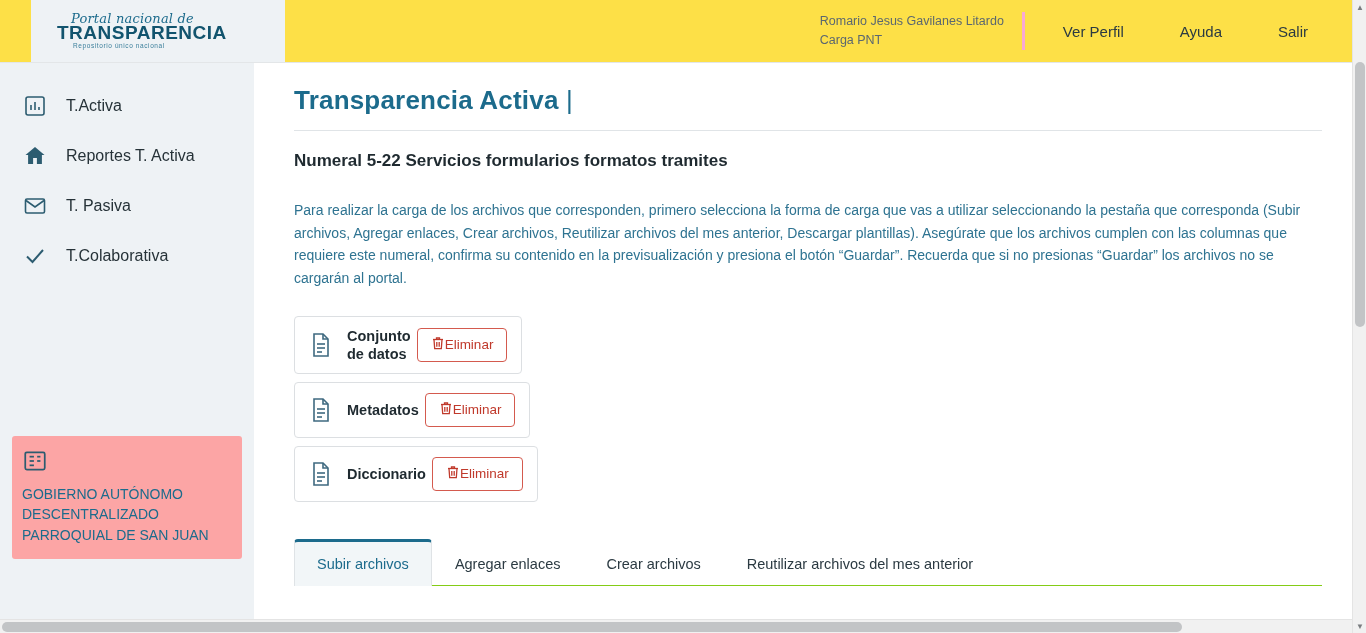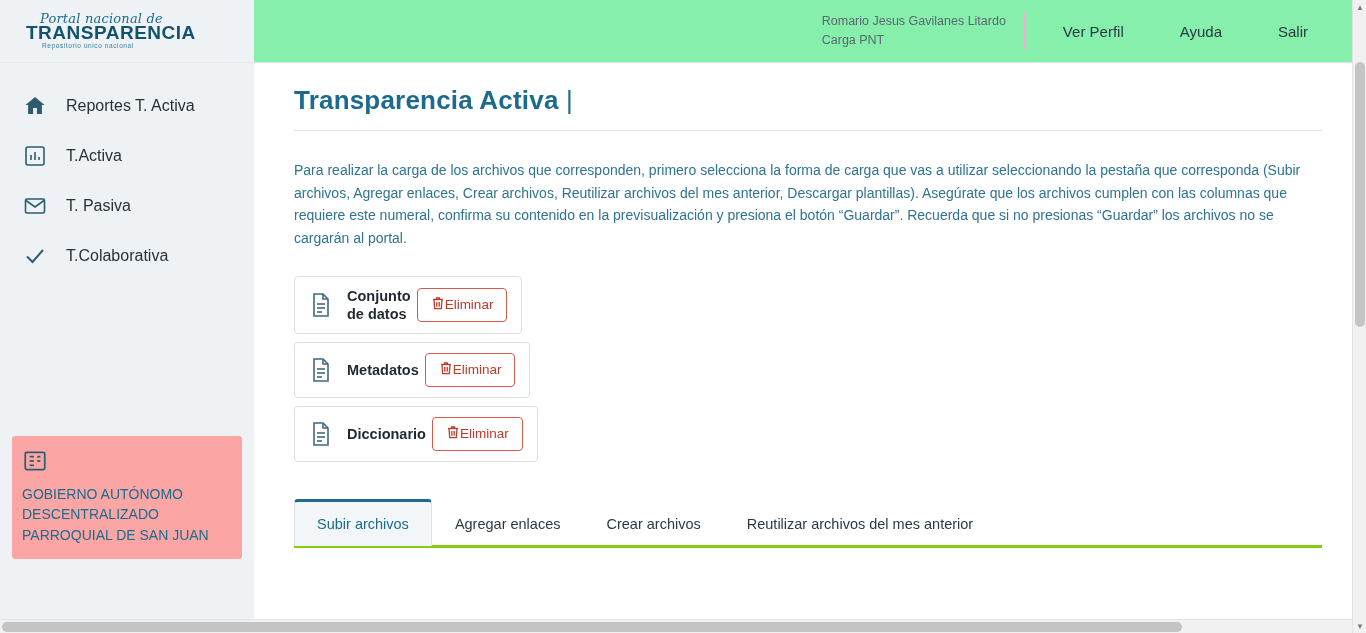--- a/index.html
+++ b/index.html
@@ -12,25 +12,26 @@
   .app {
     position: relative;
     width: 1366px; height: 633px;
     display: flex;
     flex-direction: column;
   }
 
   
   .topbar {
     height: 63px;
-    background: #86efac;
+    background: #fde047;
     border-bottom: 1px solid #e3e6e8;
     display: flex;
     align-items: stretch;
     flex: 0 0 63px;
+    padding-left: 31px;
   }
   .brand {
     width: 254px;
     display: flex;
     align-items: center;
     padding-left: 26px;
     background: #eef2f5;
     flex: 0 0 254px;
   }
   .brand-logo { line-height: 1; }
@@ -65,21 +66,21 @@
     flex: 1;
     display: flex;
     align-items: center;
     justify-content: flex-end;
     padding-right: 30px;
     gap: 0;
   }
   .user-block {
     text-align: right;
     padding-right: 18px;
-    border-right: 1px solid #f9a8d4;
+    border-right: 3px solid #f9a8d4;
     margin-right: 10px;
     line-height: 1.55;
   }
   .user-name { font-size: 12.5px; color: #5b6770; display: block; }
   .user-role { font-size: 12.5px; color: #5b6770; display: block; text-align: left; }
   .topnav-link {
     font-size: 15px;
     color: #2b3a42;
     padding: 0 28px;
     text-decoration: none;
@@ -190,21 +191,21 @@
     font-size: 13.5px;
     cursor: pointer;
     white-space: nowrap;
   }
 
   
   .tabs {
     margin-top: 28px;
     display: flex;
     align-items: flex-end;
-    border-bottom: 3px solid #84cc16;
+    border-bottom: 1px solid #84cc16;
   }
   .tab {
     font-size: 14.5px;
     color: #2b3a42;
     padding: 14px 22px;
     cursor: pointer;
     border: 1px solid transparent;
     border-bottom: none;
     position: relative;
     top: 1px;
@@ -279,37 +280,37 @@
       <a class="topnav-link" href="#">Salir</a>
     </div>
   </div>
 
   <div class="body-row">
 
     <div class="sidebar">
 
       <div class="side-item">
         <span class="side-icon">
-          <svg width="24" height="24" viewBox="0 0 24 24" fill="currentColor">
-            <path d="M12 3 2.5 11h2.6v9h5v-6h3.8v6h5v-9h2.6L12 3z"></path>
-          </svg>
-        </span>
-        <span class="side-label">Reportes T. Activa</span>
-      </div>
-
-      <div class="side-item">
-        <span class="side-icon">
           <svg width="24" height="24" viewBox="0 0 24 24" fill="none" stroke="currentColor" stroke-width="1.6">
             <rect x="3" y="3" width="18" height="18" rx="2"></rect>
             <line x1="8" y1="16" x2="8" y2="11"></line>
             <line x1="12" y1="16" x2="12" y2="8"></line>
             <line x1="16" y1="16" x2="16" y2="13"></line>
           </svg>
         </span>
         <span class="side-label">T.Activa</span>
+      </div>
+
+      <div class="side-item">
+        <span class="side-icon">
+          <svg width="24" height="24" viewBox="0 0 24 24" fill="currentColor">
+            <path d="M12 3 2.5 11h2.6v9h5v-6h3.8v6h5v-9h2.6L12 3z"></path>
+          </svg>
+        </span>
+        <span class="side-label">Reportes T. Activa</span>
       </div>
 
       <div class="side-item">
         <span class="side-icon">
           <svg width="24" height="24" viewBox="0 0 24 24" fill="none" stroke="currentColor" stroke-width="1.6">
             <rect x="2.5" y="5" width="19" height="14" rx="1.5"></rect>
             <path d="M3 6.5l9 6.5 9-6.5"></path>
           </svg>
         </span>
         <span class="side-label">T. Pasiva</span>
@@ -340,20 +341,21 @@
       </div>
     </div>
 
     <div class="main">
 
       <div class="page-title">
         <span>Transparencia Activa</span>
         <span class="caret">|</span>
       </div>
 
+      <div class="section-title">Numeral 5-22 Servicios formularios formatos tramites</div>
 
       <p class="intro">Para realizar la carga de los archivos que corresponden, primero selecciona la forma de carga que vas a utilizar seleccionando la pestaña que corresponda (Subir archivos, Agregar enlaces, Crear archivos, Reutilizar archivos del mes anterior, Descargar plantillas). Asegúrate que los archivos cumplen con las columnas que requiere este numeral, confirma su contenido en la previsualización y presiona el botón “Guardar”. Recuerda que si no presionas “Guardar” los archivos no se cargarán al portal.</p>
 
       <div class="chips">
 
         <div class="chip-row">
           <div class="chip">
             <span class="chip-doc-icon">
               <svg width="24" height="26" viewBox="0 0 24 26" fill="none" stroke="currentColor" stroke-width="1.6">
                 <path d="M5 2h9l5 5v17H5z"></path>

